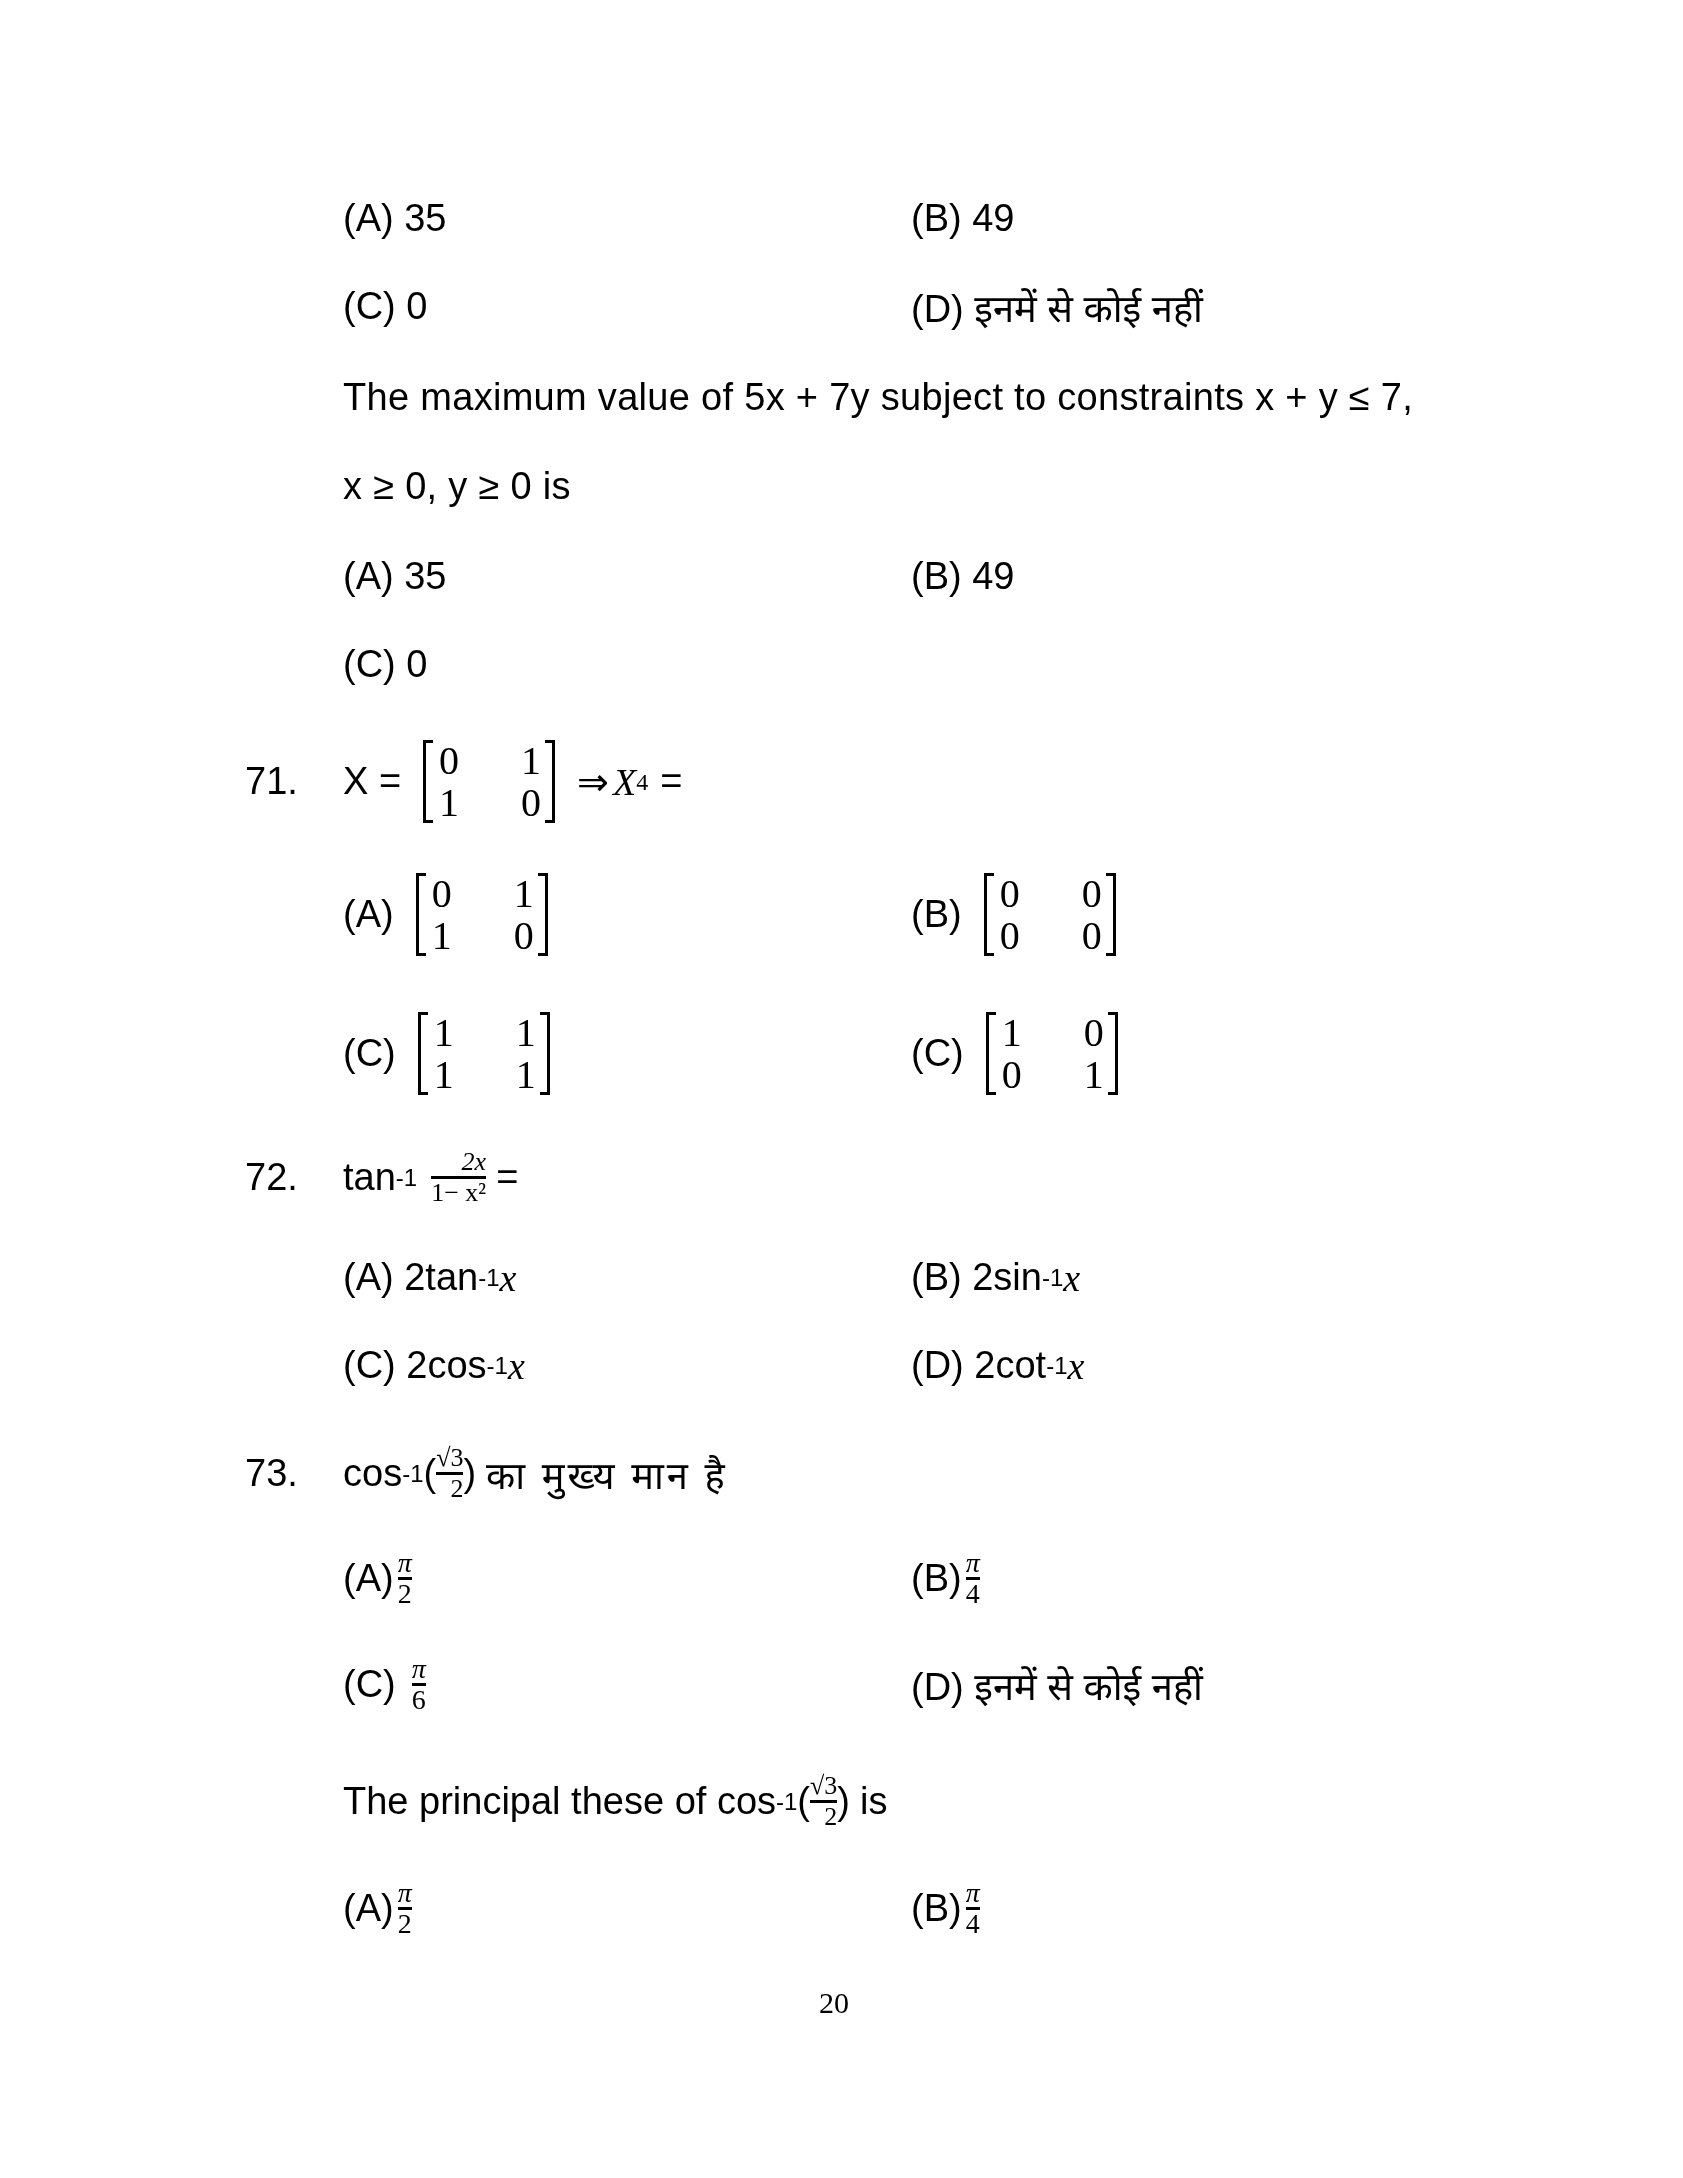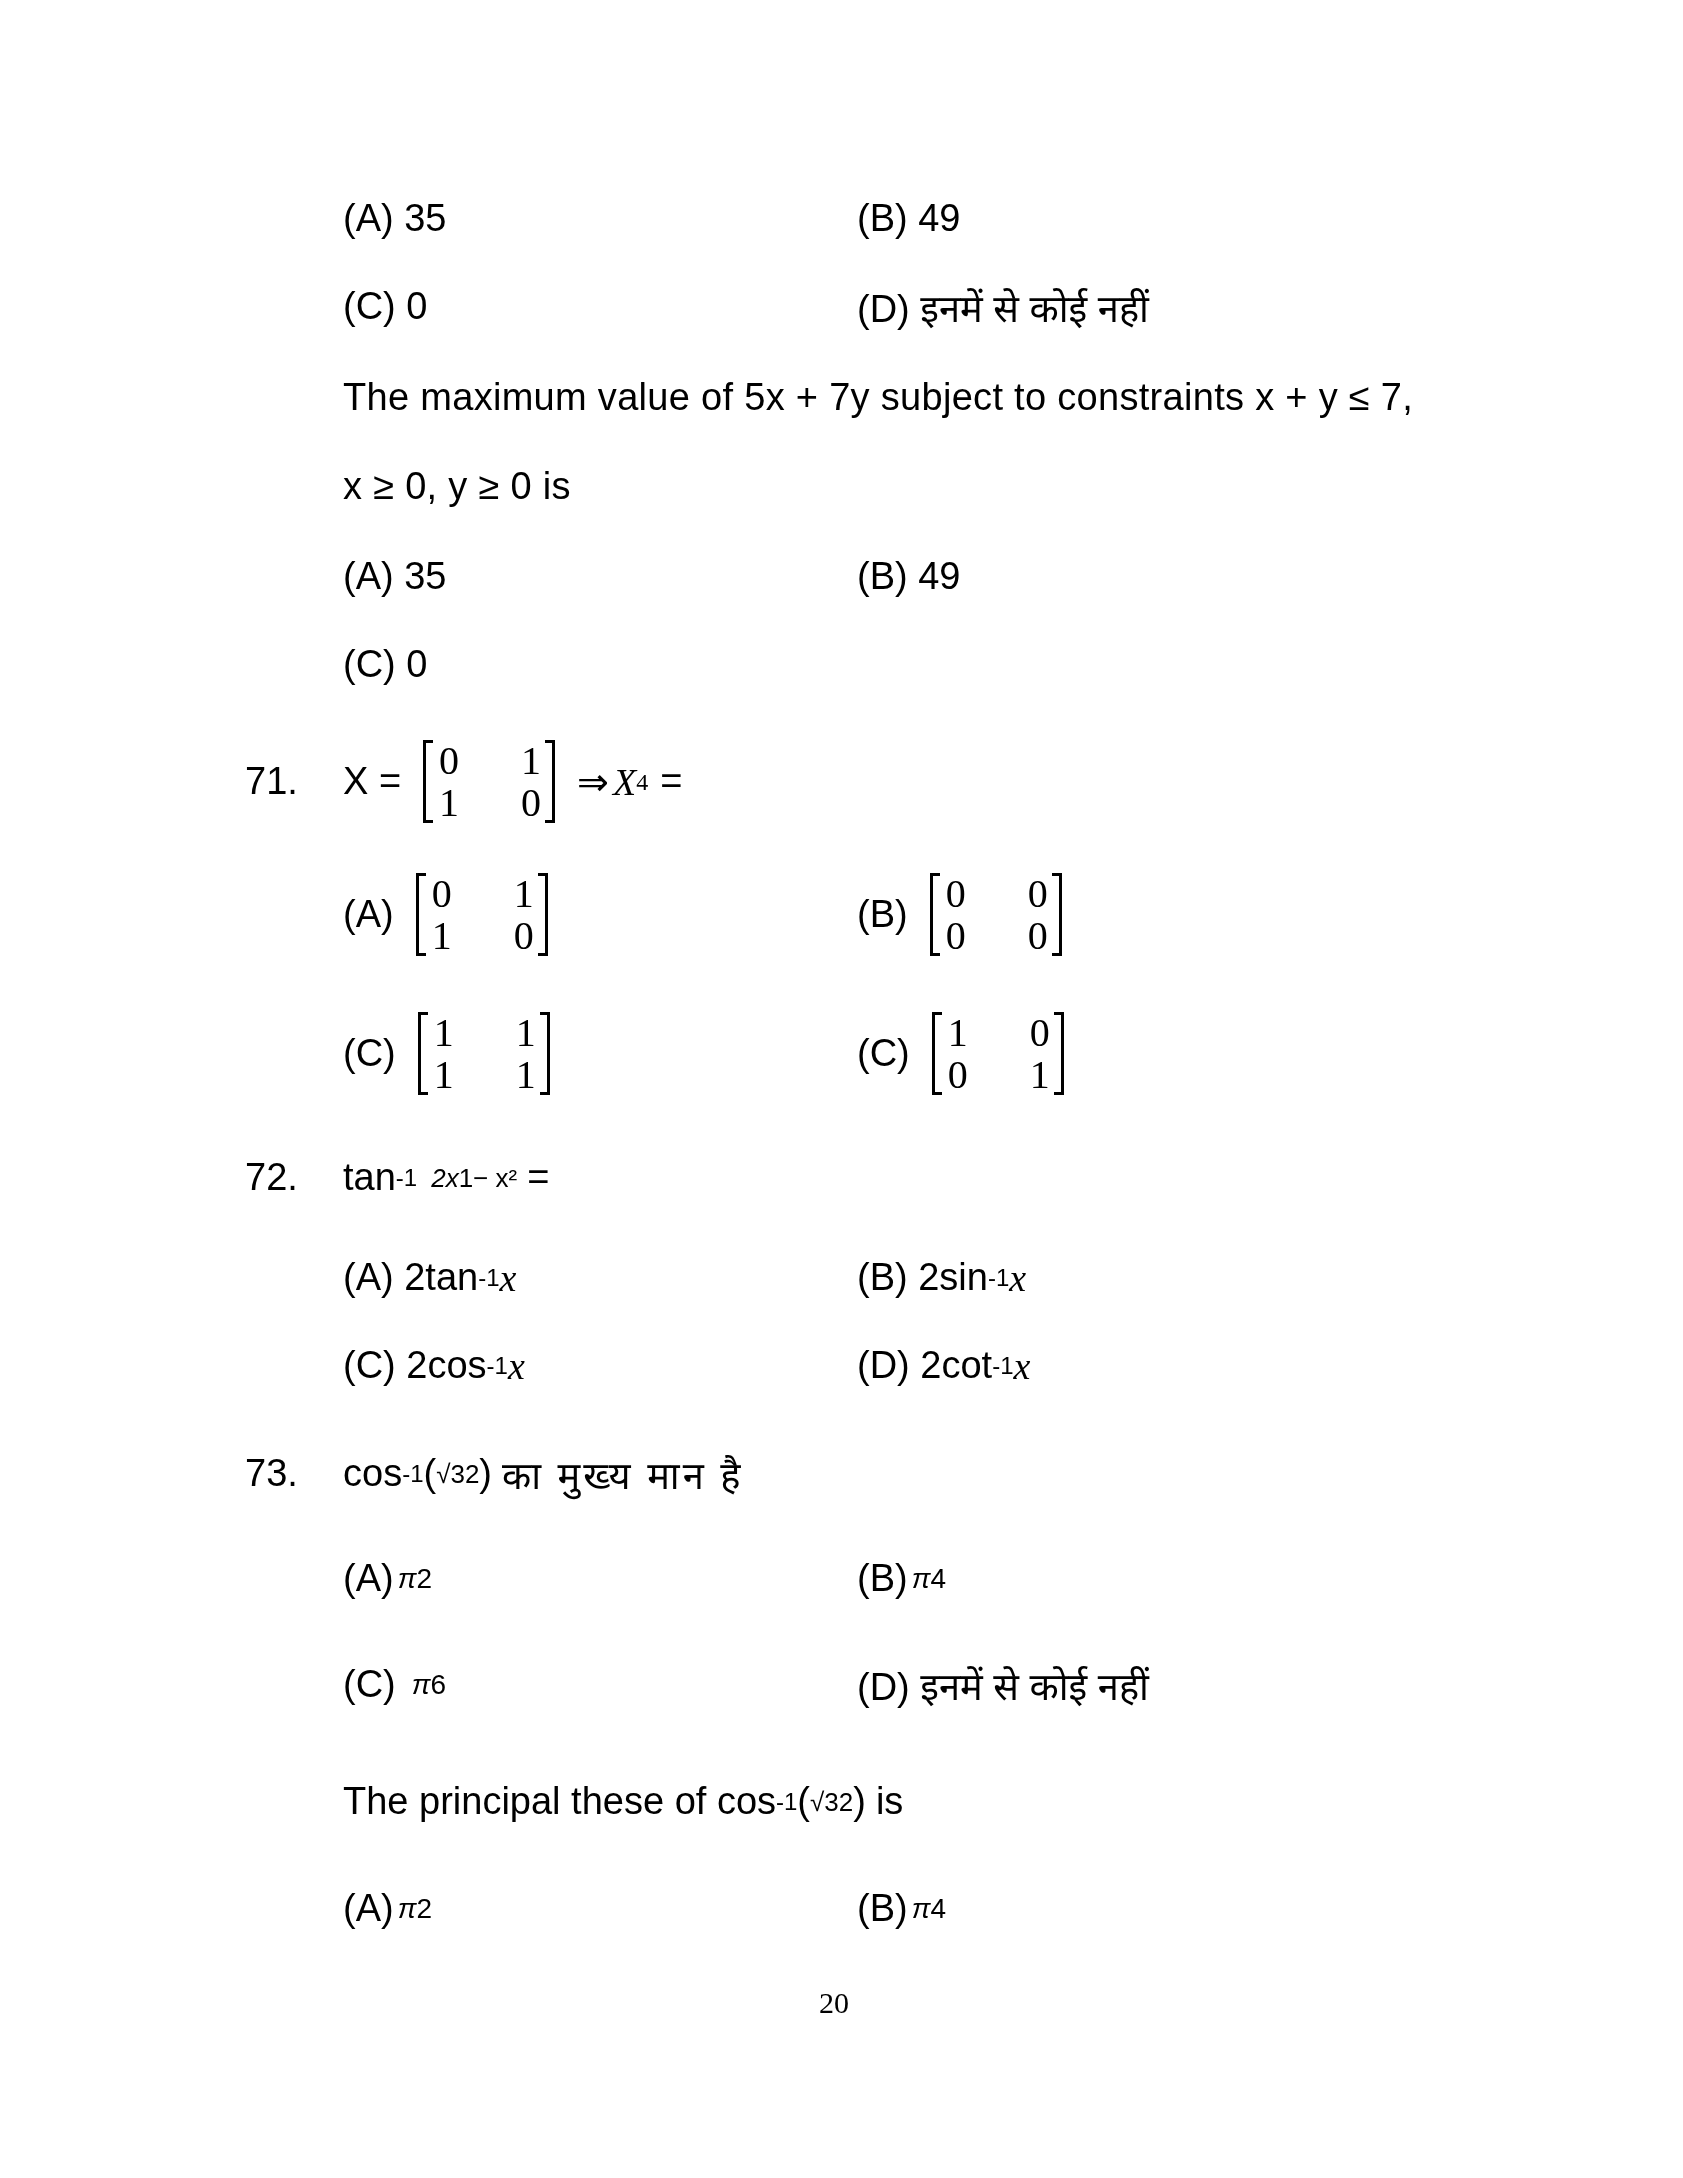--- a/index.html
+++ b/index.html
@@ -2,35 +2,35 @@
 <html><head>
 <meta charset="utf-8">
 <style>
   html,body{margin:0;padding:0;background:#fff;}
   body{width:1683px;height:2178px;position:relative;overflow:hidden;color:#000;
        font-family:"Liberation Sans",sans-serif;font-size:38px;}
   .row{position:absolute;left:0;width:1387px;height:79px;padding-left:16px;}
   .cell{position:absolute;display:flex;align-items:center;height:79px;top:0;white-space:nowrap;}
   .num{left:245px;}
   .lc{left:343px;}
-  .rc{left:857px;}
+  .rc{left:911px;}
   .para{position:absolute;left:343px;white-space:nowrap;letter-spacing:0.3px;}
   .serif{font-family:"Liberation Serif",serif;}
   .ital{font-family:"Liberation Serif",serif;font-style:italic;}
   sup.s{font-size:24px;vertical-align:18px;line-height:0;}
   .matrix{display:inline-flex;align-items:center;margin-left:22px;position:relative;
           font-family:"Liberation Serif",serif;font-size:40px;}
   .br{width:10px;height:83px;border:3px solid #000;box-sizing:border-box;}
   .br.l{border-right:none;}
   .br.r{border-left:none;}
   .mgrid{display:grid;grid-template-columns:51px 51px;grid-template-rows:42px 42px;
          align-items:center;padding:0 4px 0 6px;}
   .mgrid span:nth-child(2n){text-align:right;}
-  .frac{display:inline-flex;flex-direction:row;align-items:flex-end;vertical-align:middle;
-        font-family:Liberation Sans, sans-serif;margin:0 4px;}
+  .frac{display:inline-flex;flex-direction:column;align-items:flex-end;vertical-align:middle;
+        font-family:Liberation Serif, serif;margin:0 4px;}
   .frac .n,.frac .d{font-size:26px;line-height:28px;}
   .frac .bar{width:100%;height:3px;background:#000;}
   .frac.big .n,.frac.big .d{font-size:28px;}
   .ital2{font-style:italic;}
   .pagenum{position:absolute;left:0;width:1668px;text-align:center;top:1986px;
            font-family:Liberation Serif, serif;font-size:30px;}
 </style>
 </head>
 <body>
 

